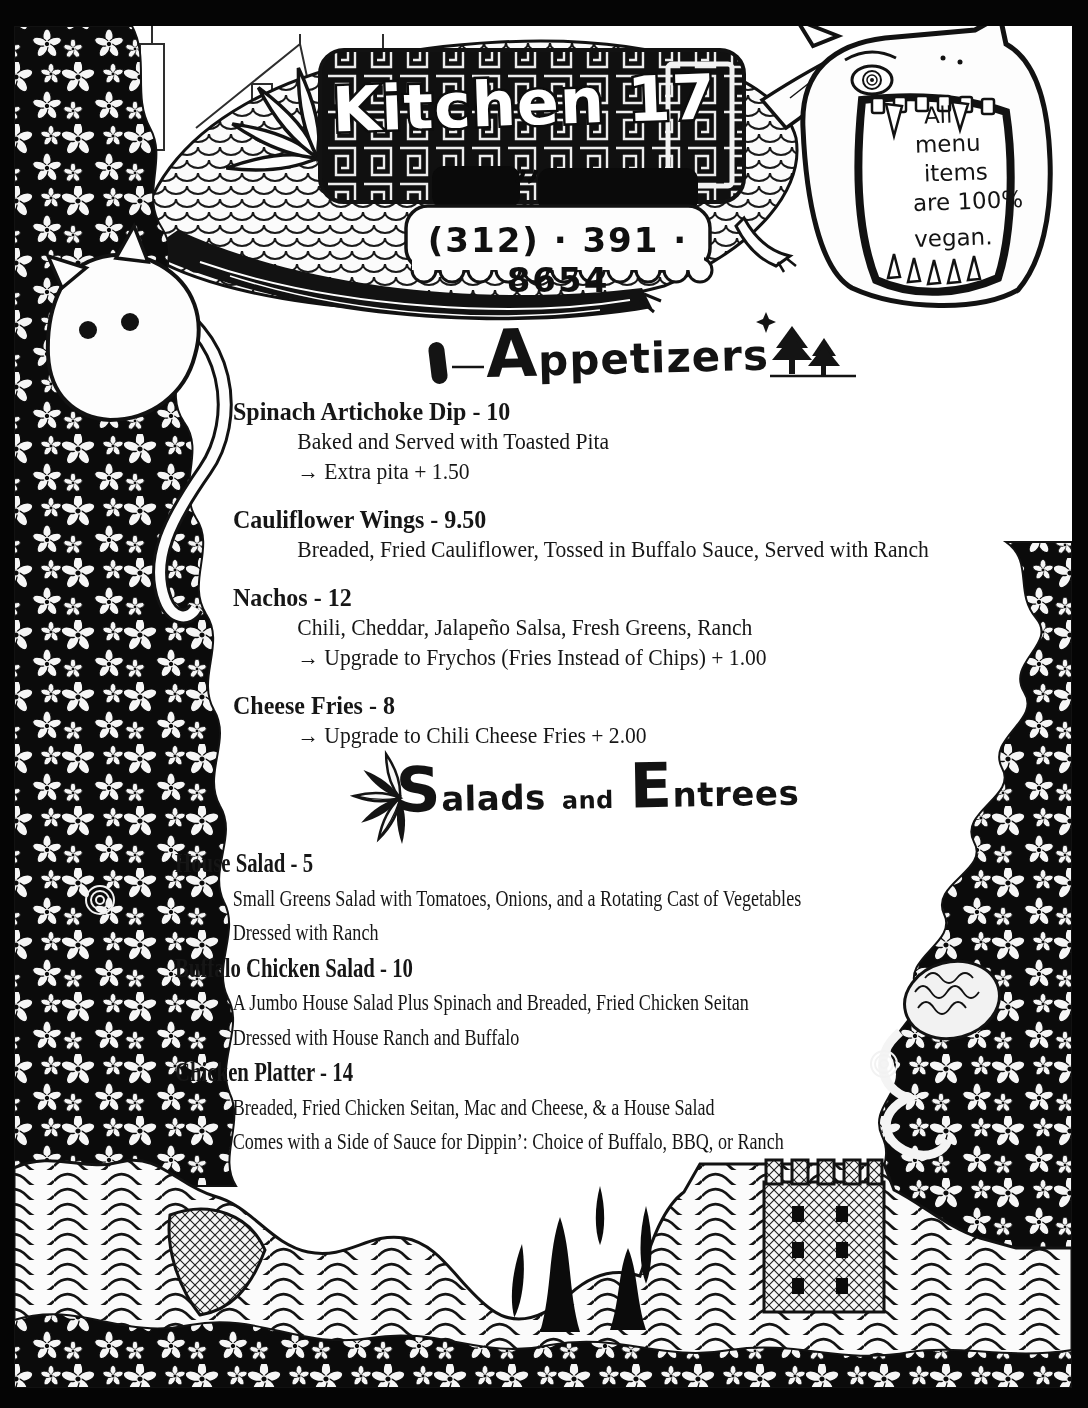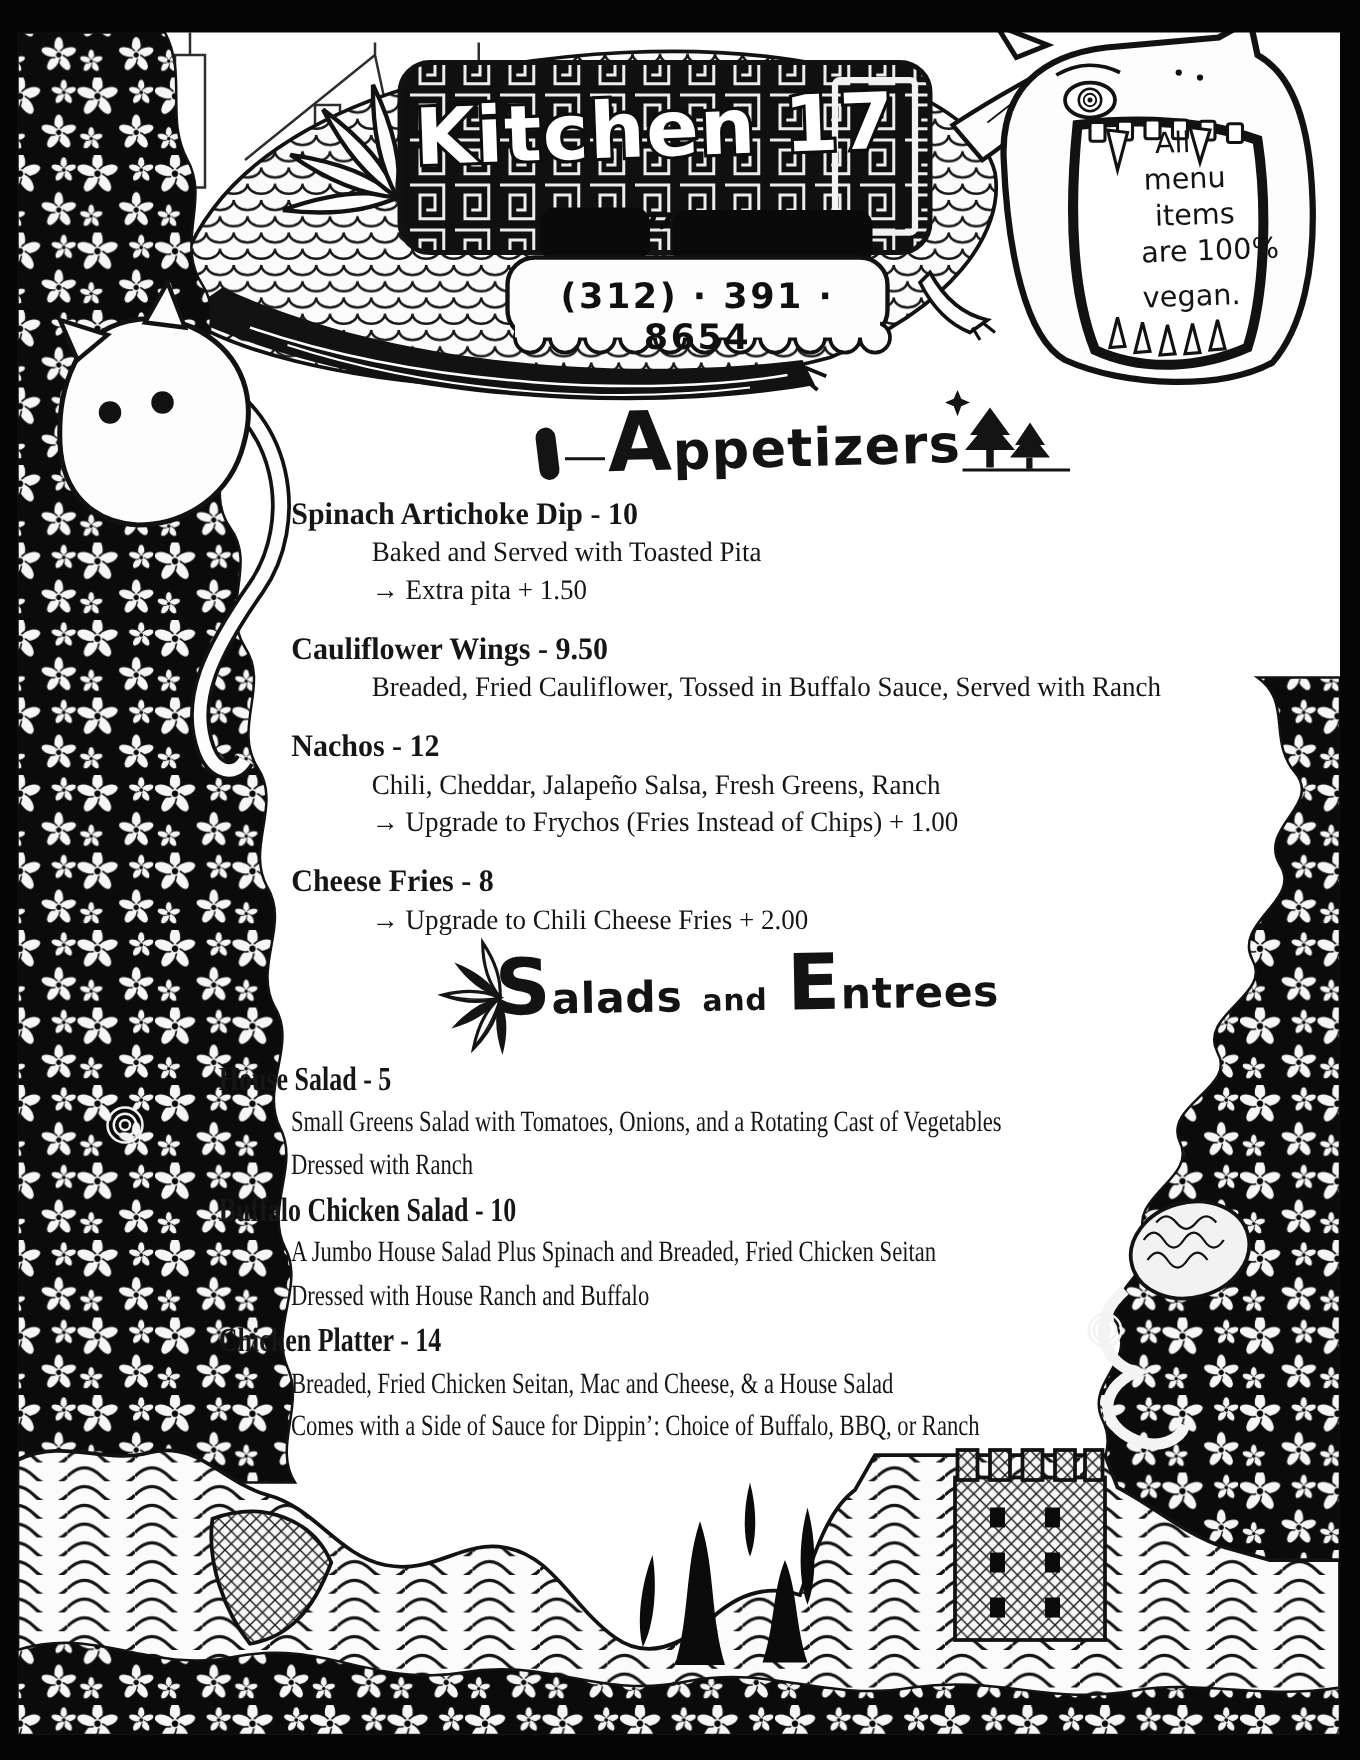--- a/index.html
+++ b/index.html
@@ -5,21 +5,21 @@
   html,body{margin:0;padding:0;background:#2a2a2a;}
   .canvas{position:relative;width:1088px;height:1408px;background:#ffffff;overflow:hidden;
           font-family:"Liberation Serif",serif;color:#161616;}
   .art{position:absolute;left:0;top:0;width:1088px;height:1408px;z-index:1;}
 
   .logo-title{position:absolute;z-index:2;left:332px;top:66px;width:430px;
     font-family:"DejaVu Sans",sans-serif;font-weight:bold;font-size:62px;letter-spacing:1px;
     color:#ffffff;-webkit-text-stroke:5px #0d0d0d;paint-order:stroke fill;
     transform:rotate(-2deeg);transform:rotate(-2deg);white-space:nowrap;}
   .phone{position:absolute;z-index:3;left:408px;top:220px;width:300px;text-align:center;
-    font-family:"DejaVu Sans",sans-serif;font-weight:bold;font-size:28px;letter-spacing:2px;color:#101010;}
+    font-family:"DejaVu Sans",sans-serif;font-weight:bold;font-size:34px;letter-spacing:2px;color:#101010;}
   .vegan{position:absolute;z-index:3;left:912px;top:100px;width:112px;
     font-family:"DejaVu Sans",sans-serif;font-size:23px;line-height:29px;color:#141414;
     transform:rotate(-2deg);}
   .vegan .vl:nth-child(1){margin-left:14px;}
   .vegan .vl:nth-child(2){margin-left:4px;}
   .vegan .vl:nth-child(3){margin-left:12px;}
   .vegan .vl:nth-child(5){margin-top:7px;}
 
   .heading{position:absolute;z-index:2;font-family:"DejaVu Sans",sans-serif;font-weight:bold;
     color:#131313;white-space:nowrap;margin:0;}

